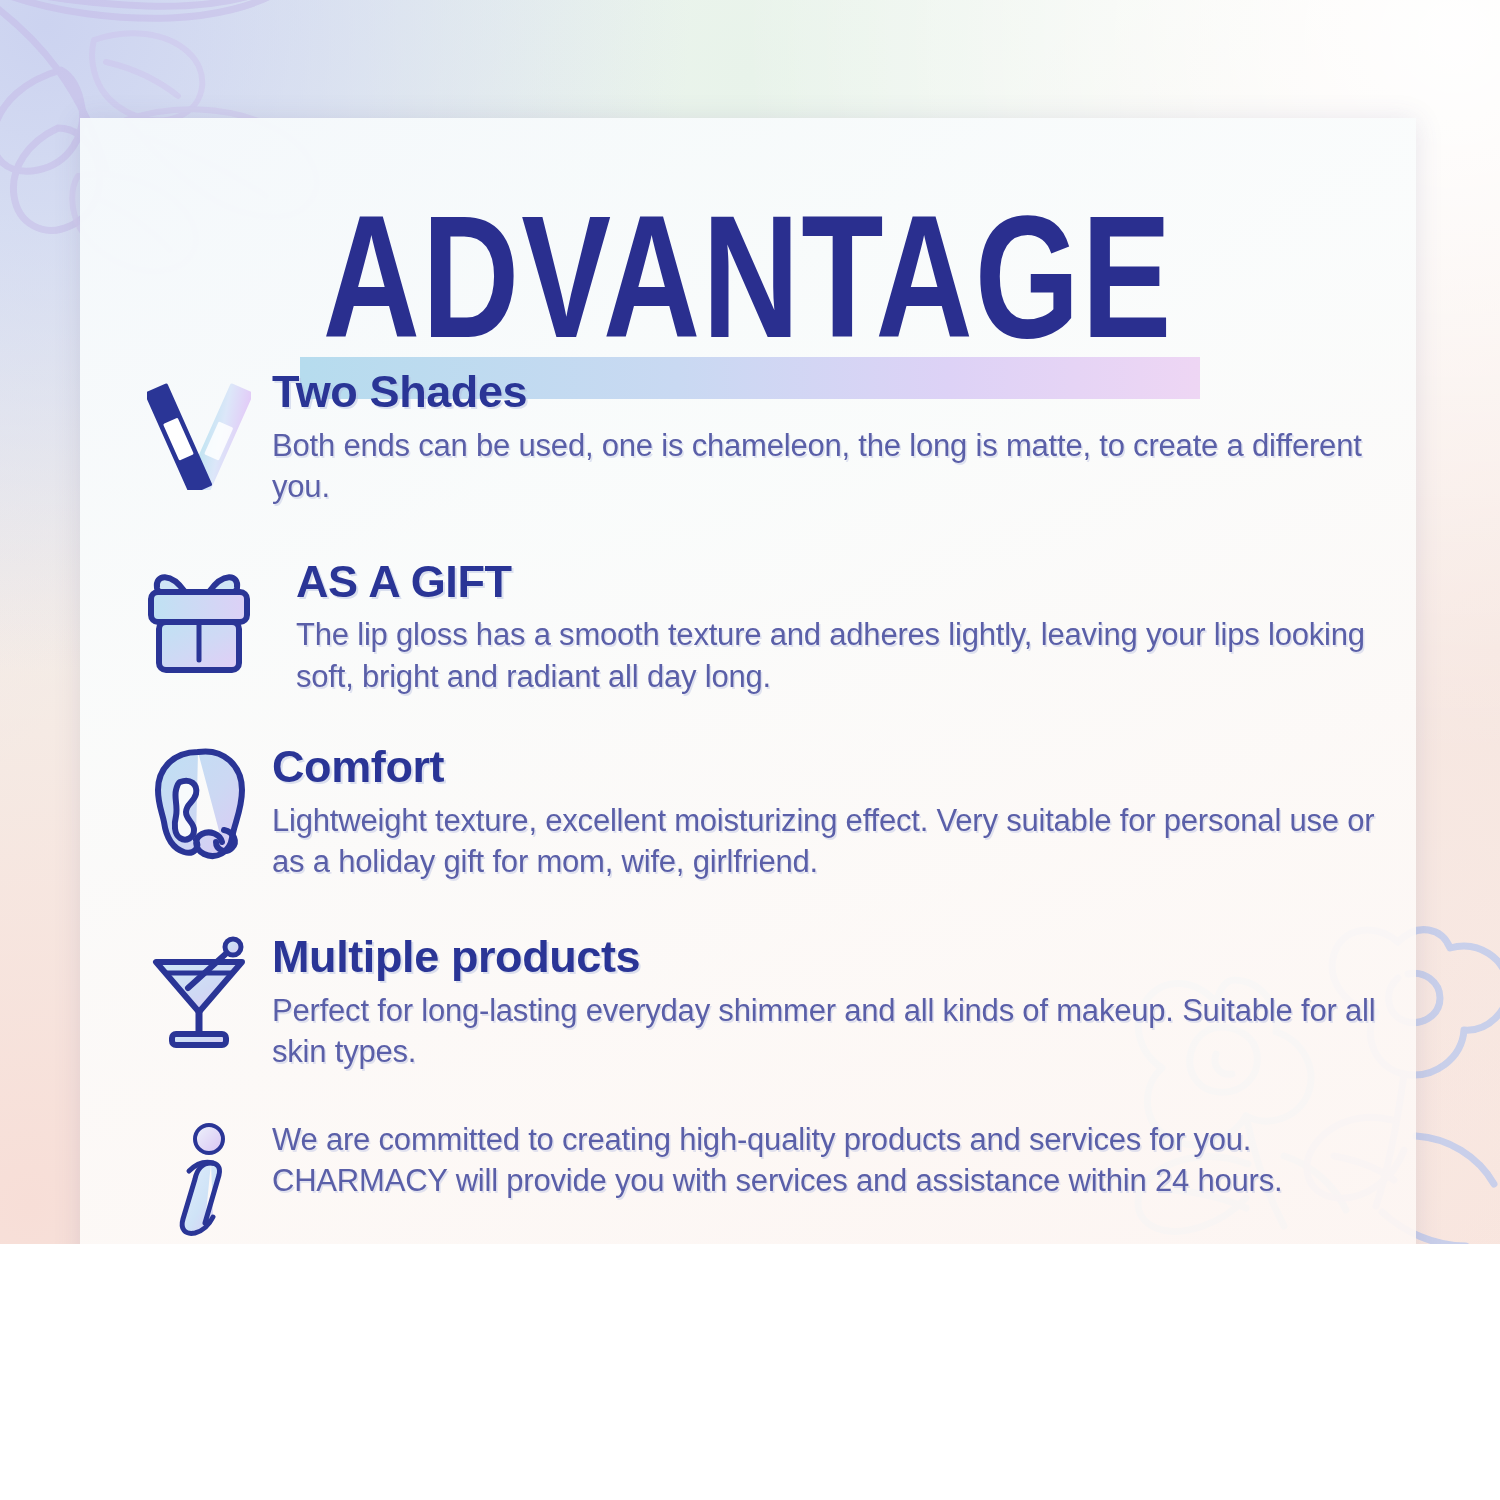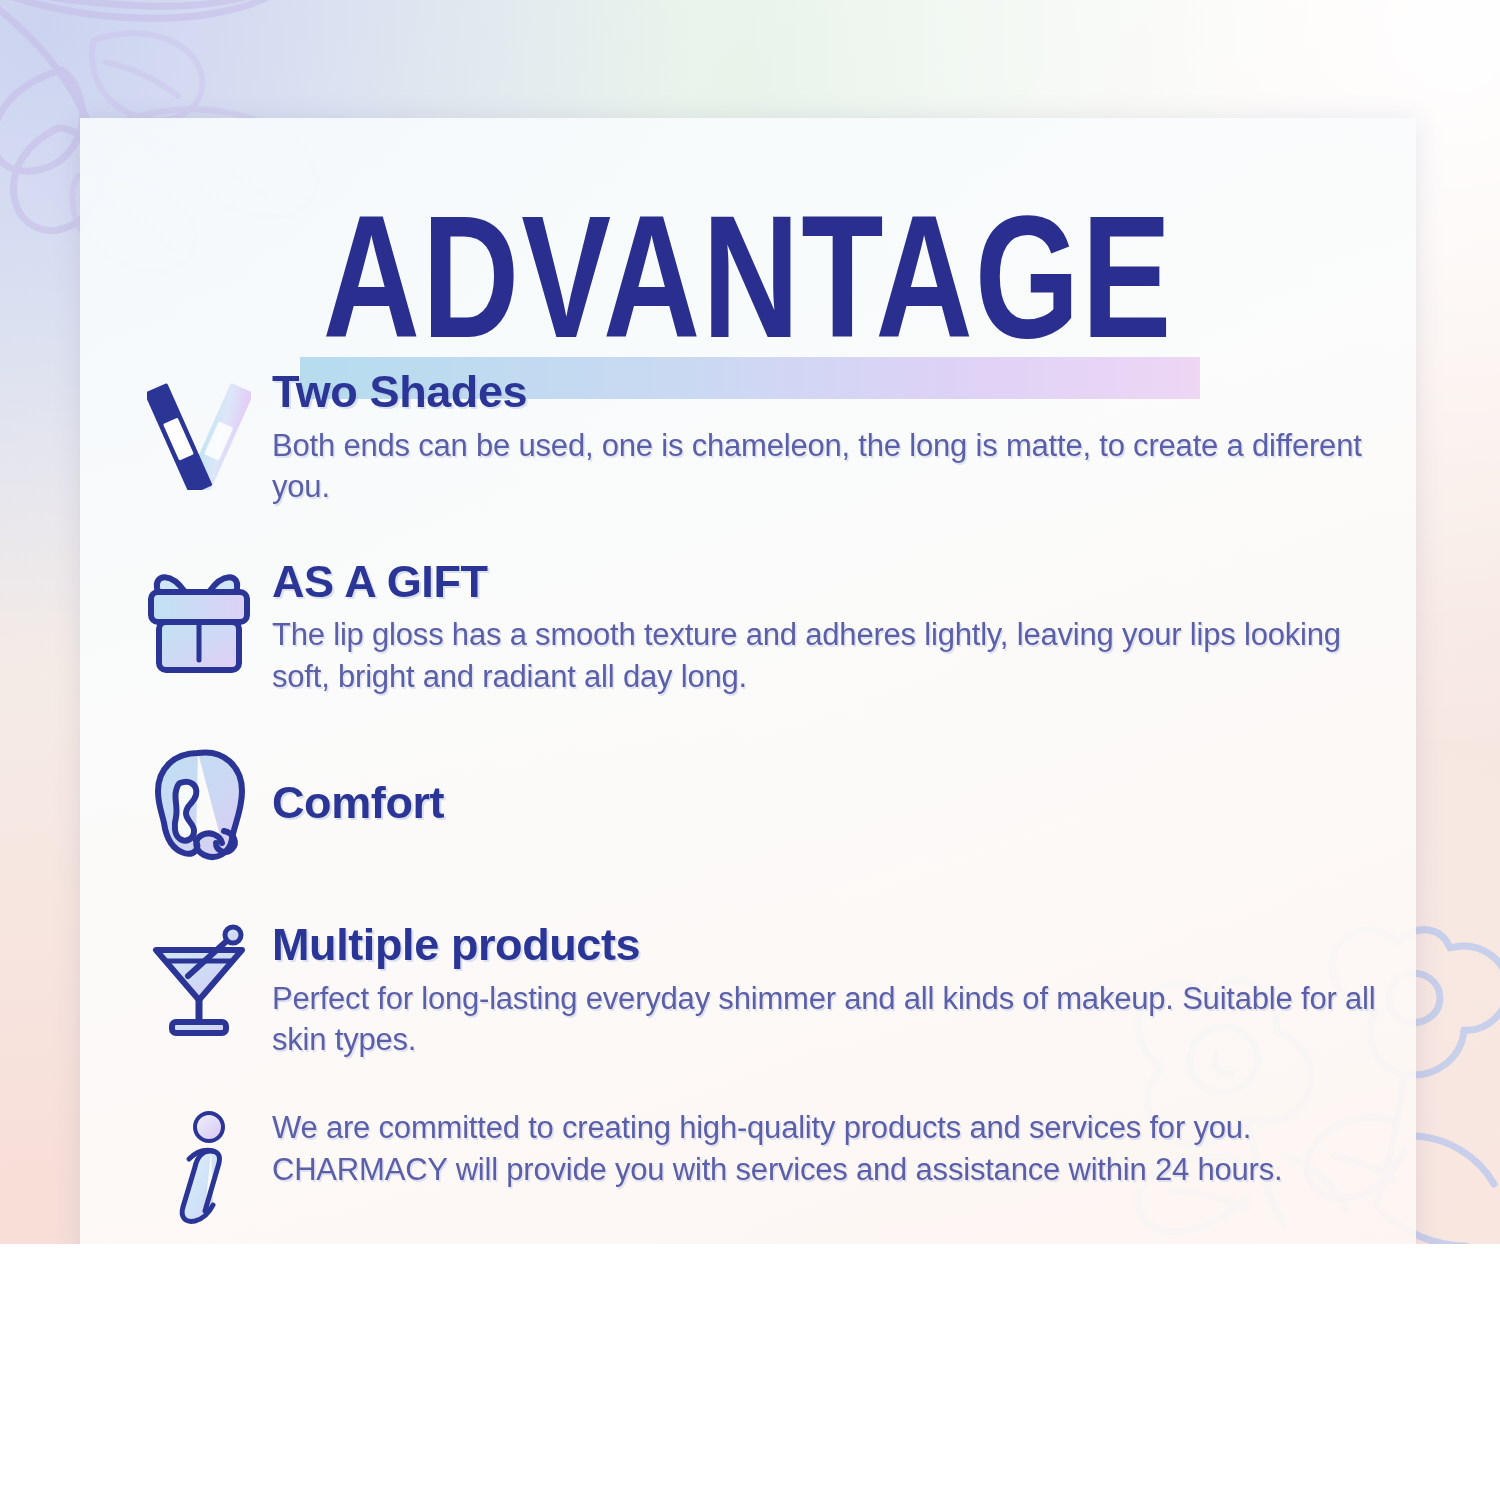--- a/index.html
+++ b/index.html
@@ -145,22 +145,22 @@
     color: #5a5fa8;
     line-height: 1.34;
     letter-spacing: -0.2px;
     margin: 0;
     text-shadow: 1.5px 1.5px 0 rgba(196,202,230,0.5);
     max-width: 1190px;
   }
 
   
   #feature-0 { margin-top: 0; }
-  #feature-1 { margin-top: 48px; }
-  #feature-2 { margin-top: 44px; align-items: center; }
+  #feature-1 { margin-top: 48px; gap: 24px; }
+  #feature-2 { margin-top: 44px; }
   #feature-3 { margin-top: 48px; }
   #feature-4 { margin-top: 44px; }
 </style>
 </head>
 <body>
 
 <div id="poster">
 
   <svg id="art-topleft" class="corner-art" viewBox="0 0 400 330" fill="none" xmlns="http://www.w3.org/2000/svg">
     <g stroke="#c3b6e6" stroke-width="7" stroke-linecap="round" stroke-linejoin="round" opacity="0.85">
@@ -290,20 +290,21 @@
 
             <path d="M34 36 C 44 32, 52 38, 50 48 C 48 56, 40 58, 40 66
                      C 40 74, 48 76, 48 84 C 48 92, 40 96, 34 92
                      C 28 88, 28 78, 30 70 C 32 60, 28 52, 30 44 C 31 40, 32 37, 34 36 Z" fill="#f7fafc" stroke="#2a3596" stroke-width="6" stroke-linejoin="round"></path>
 
             <path d="M78 84 C 88 86, 92 96, 86 102 C 80 108, 70 104, 70 96" fill="none" stroke="#2a3596" stroke-width="6" stroke-linecap="round"></path>
           </svg>
         </div>
         <div class="feature-body">
           <h2 class="feature-title">Comfort</h2>
+          <p class="feature-desc">Lightweight texture, excellent moisturizing effect. Very suitable for personal use or as a holiday gift for mom, wife, girlfriend.</p>
         </div>
       </div>
 
       <div class="feature" id="feature-3">
         <div class="feature-icon">
           <svg width="106" height="118" viewBox="0 0 106 118" xmlns="http://www.w3.org/2000/svg">
             <defs>
               <linearGradient id="glassG" x1="0" y1="0" x2="1" y2="1">
                 <stop offset="0%" stop-color="#cfeaf7"></stop>
                 <stop offset="55%" stop-color="#cfd9f4"></stop>

